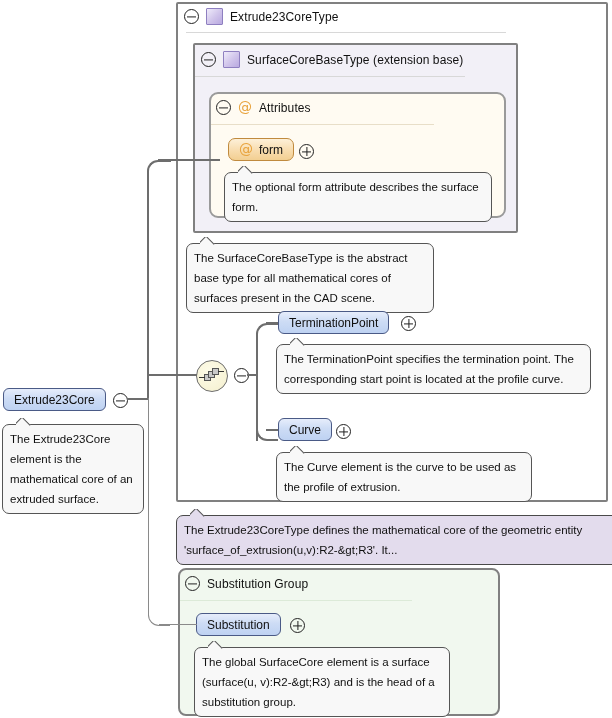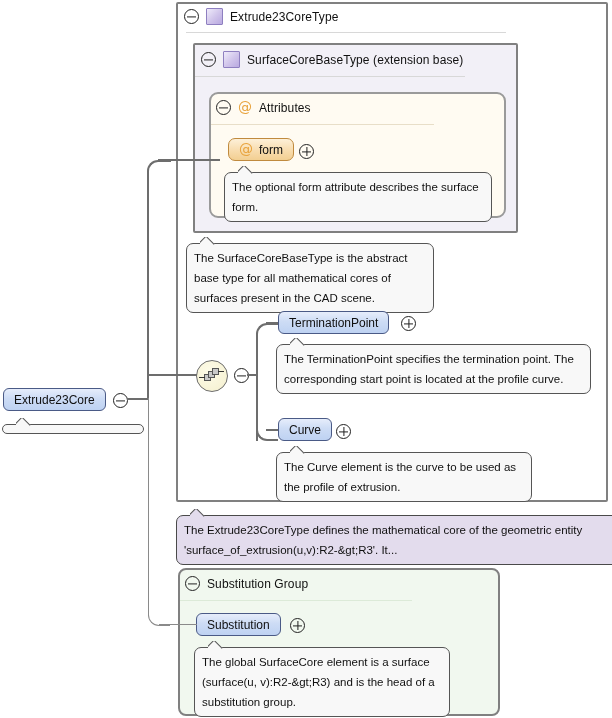--- a/index.html
+++ b/index.html
@@ -236,20 +236,21 @@
   <span class="pill element">
     <span>Extrude23Core</span>
   </span>
 </div>
 <div class="abs" style="left:113px;top:393px;">
   <span class="circ"></span>
 </div>
 
 <div class="note" style="left:2px;top:424px;width:142px;">
   <span class="tail"></span>
+  <span>The Extrude23Core element is the mathematical core of an extruded surface.</span>
 </div>
 
 <div class="ln h" style="left:127px;top:398px;width:22px;"></div>
 
 <div class="ln v" style="left:147px;top:171px;height:229px;"></div>
 
 <div class="corner tl" style="left:147px;top:160px;width:24px;height:24px;"></div>
 <div class="ln h" style="left:158px;top:159px;width:62px;"></div>
 
 <div class="ln h" style="left:147px;top:374px;width:50px;"></div>

